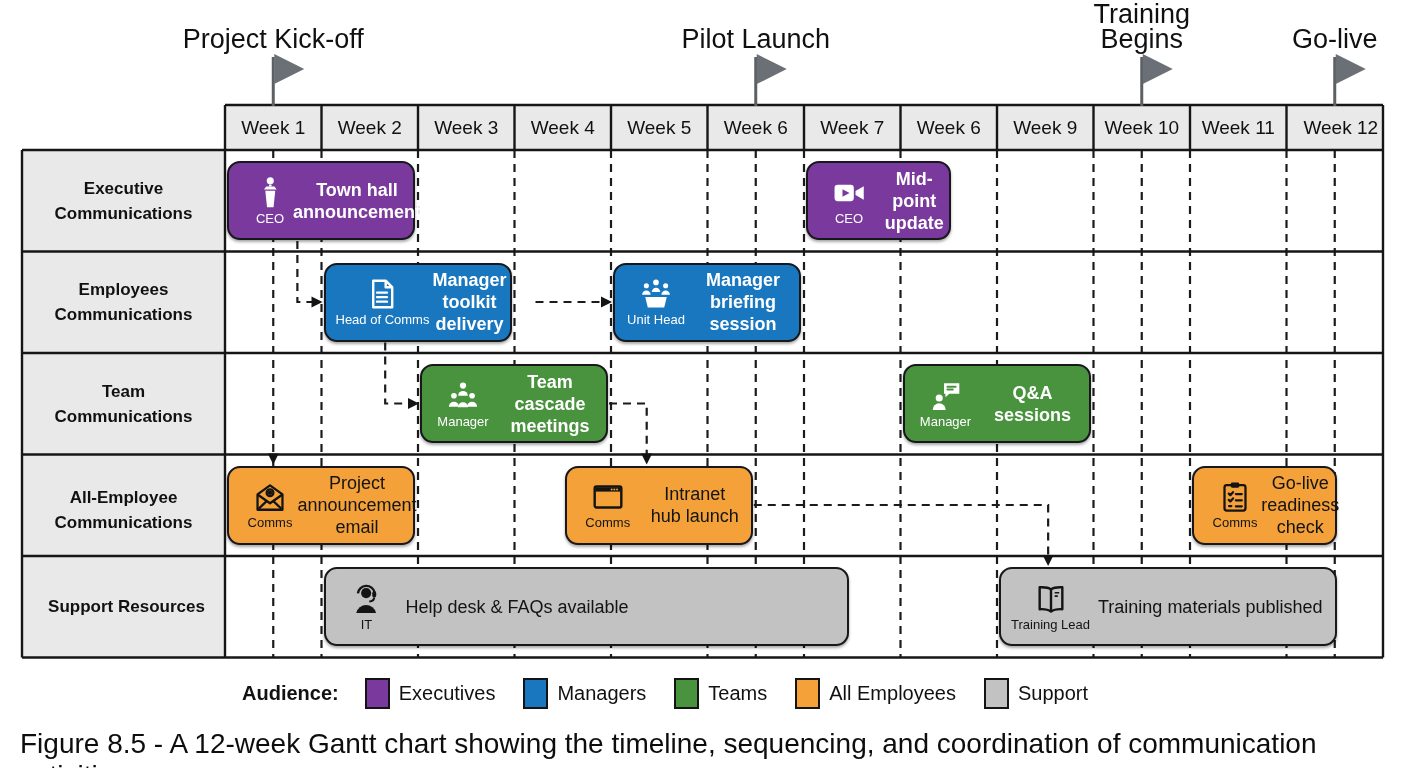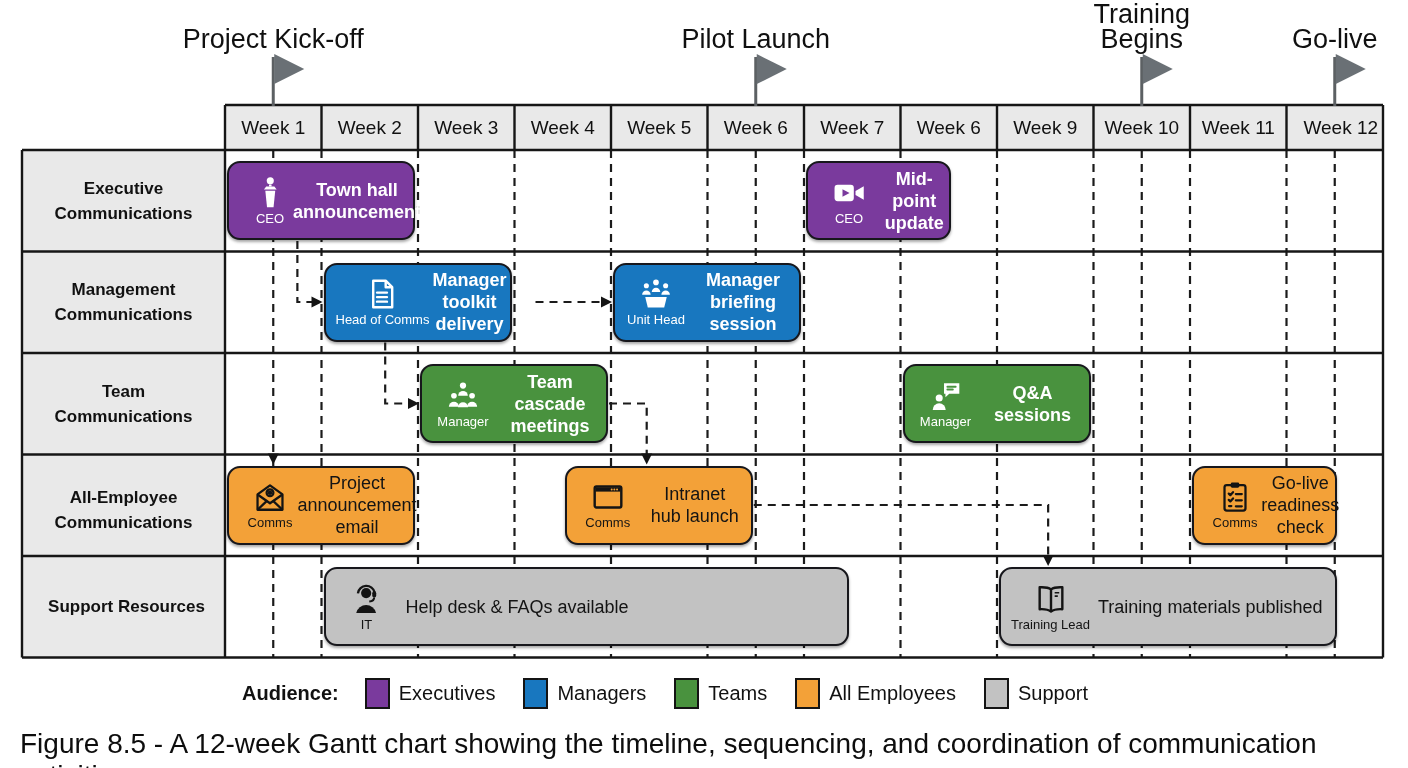--- a/index.html
+++ b/index.html
@@ -166,21 +166,21 @@
             <path d="M22.4 7.2v9.6l-5.8-3.4v-2.8z"></path>
             <path d="M7.4 9.3l5 2.7-5 2.7z" fill="#7a3a9d"></path>
           </svg>
         </div>
         <div class="owner">CEO</div>
       </div>
       <div class="main">
         <div class="txt">Mid-point update</div>
       </div>
     </div>
-    <div class="cellbg row-label" style="left: 22px; top: 251.5px; width: 203px; height: 101.5px;">Management Communications</div>
+    <div class="cellbg row-label" style="left: 22px; top: 251.5px; width: 203px; height: 101.5px;">Employees Communications</div>
     <div class="bar light-text" style="left: 323.5px; top: 262.5px; width: 188px; height: 79px; background: rgb(24, 119, 191);">
       <div class="icol">
         <div class="icon">
           <svg viewBox="0 0 24 24" fill="none" stroke="currentColor" stroke-width="1.7" stroke-linejoin="round">
             <path d="M5.8 2.6h8.8l4.6 4.6v14.2H5.8z"></path>
             <path d="M14.6 2.6v4.6h4.6"></path>
             <path d="M8.5 11h7M8.5 14.2h7M8.5 17.4h7" stroke-linecap="round"></path>
           </svg>
         </div>
         <div class="owner">Head of Comms</div>

